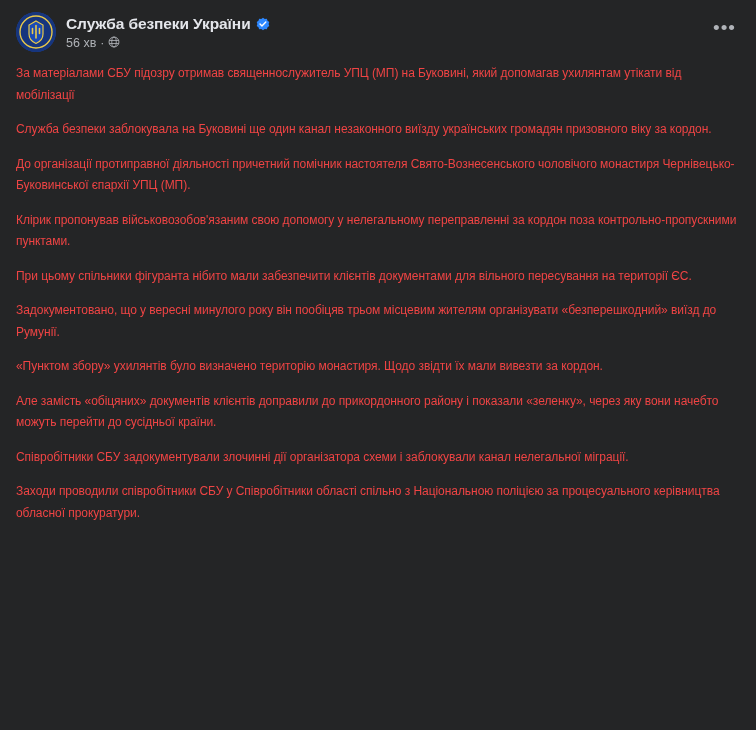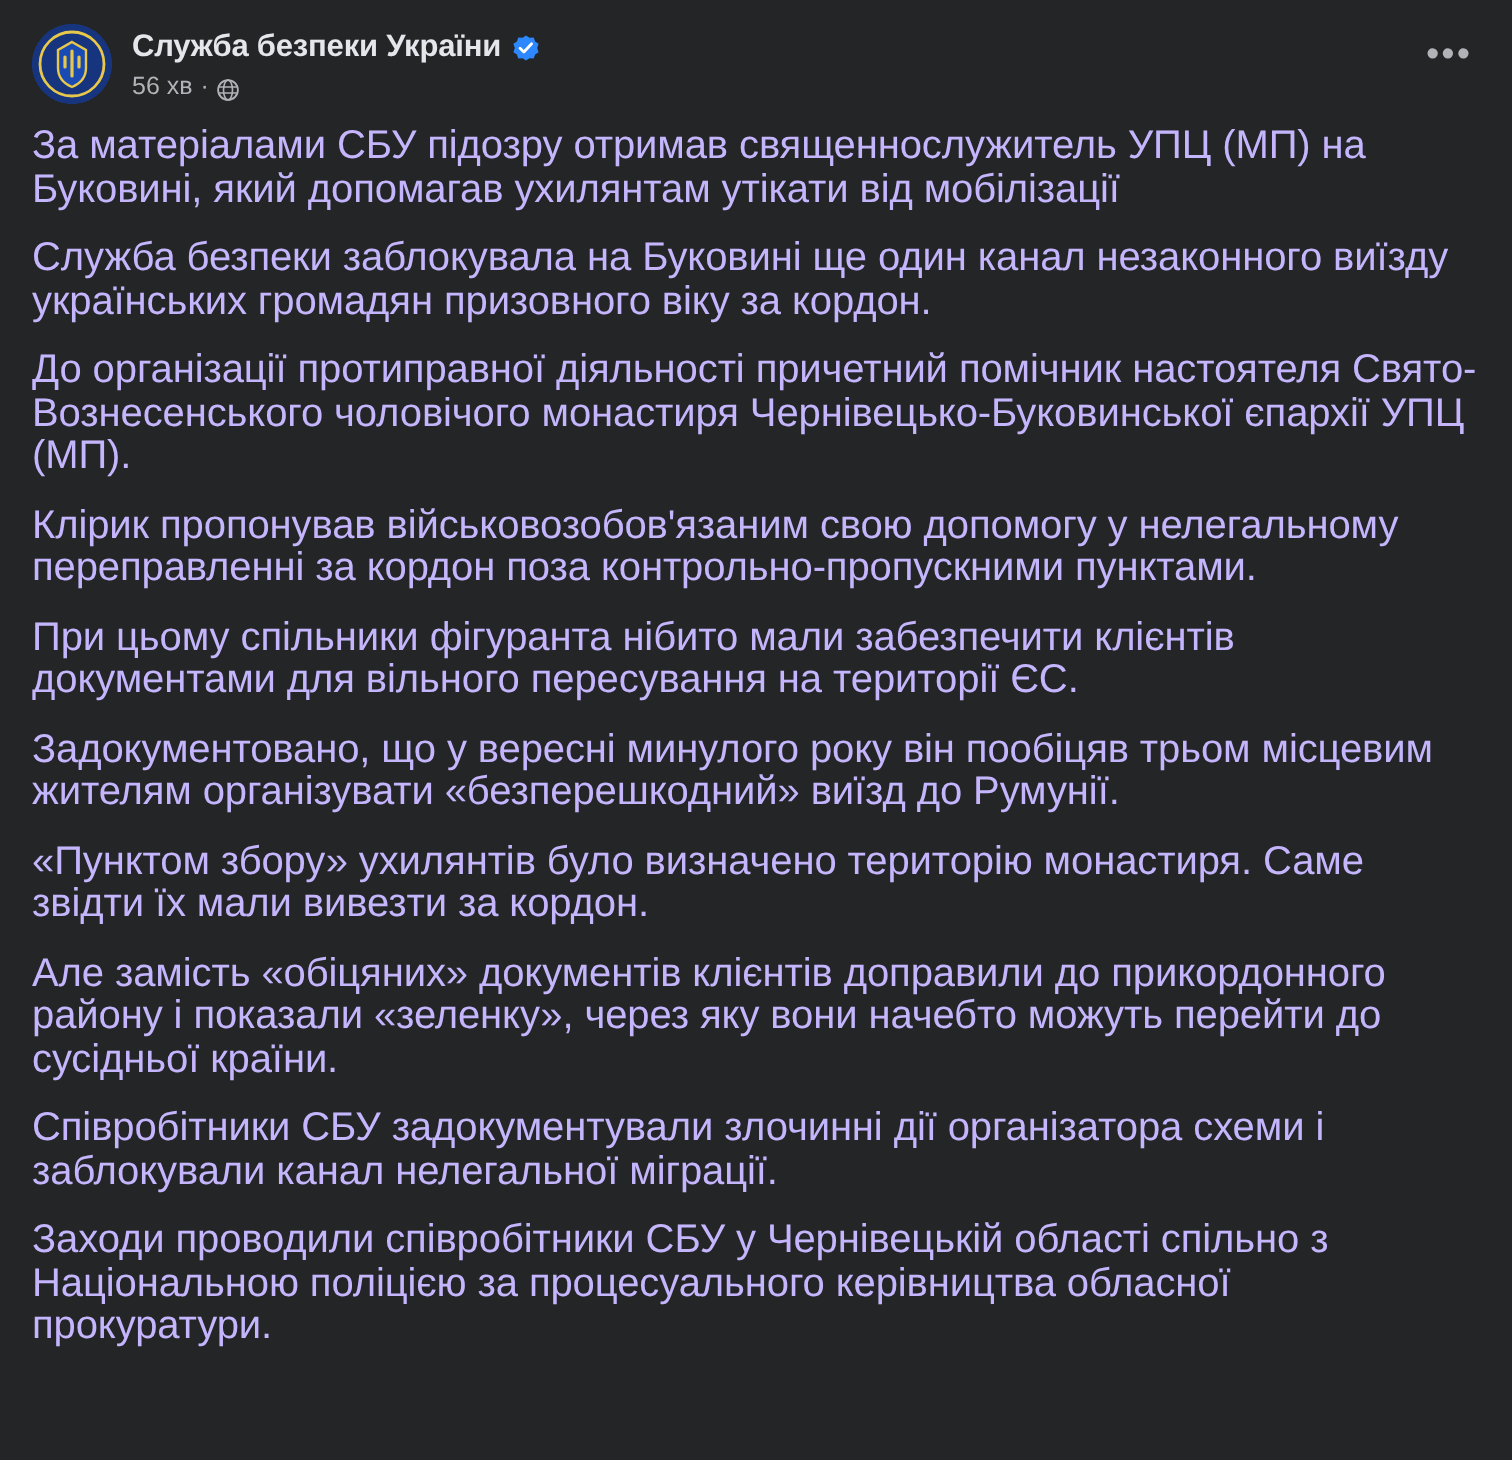--- a/index.html
+++ b/index.html
@@ -58,21 +58,21 @@
     color: #e4e6eb;
     letter-spacing: -0.1px;
   }
   .verified {
     margin-left: 5px;
     display: inline-flex;
     align-items: center;
   }
   .meta-row {
     display: flex;
-    align-items: flex-end;
+    align-items: flex-start;
     margin-top: 3px;
     font-size: 12.5px;
     color: #b0b3b8;
     line-height: 15px;
   }
   .meta-sep {
     margin: 0 4px;
     color: #b0b3b8;
   }
   .globe-icon {
@@ -88,23 +88,23 @@
     letter-spacing: 1px;
     line-height: 19px;
     cursor: pointer;
     padding: 2px 4px;
   }
   .post-body {
     padding: 4px 0 0 0;
   }
   .post-body p {
     margin: 0 0 13px 0;
-    font-size: 20px;
+    font-size: 12px;
     line-height: 21.5px;
-    color: #c4b5fd;
+    color: #ef4444;
     letter-spacing: -0.05px;
   }
   .post-body p:last-child { margin-bottom: 0; }
 </style>
 </head>
 <body>
 
 <div class="post">
 
   <div class="post-header">
@@ -144,19 +144,19 @@
     <div class="menu-dots">•••</div>
   </div>
 
   <div class="post-body">
     <p>За матеріалами СБУ підозру отримав священнослужитель УПЦ (МП) на Буковині, який допомагав ухилянтам утікати від мобілізації</p>
     <p>Служба безпеки заблокувала на Буковині ще один канал незаконного виїзду українських громадян призовного віку за кордон.</p>
     <p>До організації протиправної діяльності причетний помічник настоятеля Свято-Вознесенського чоловічого монастиря Чернівецько-Буковинської єпархії УПЦ (МП).</p>
     <p>Клірик пропонував військовозобов'язаним свою допомогу у нелегальному переправленні за кордон поза контрольно-пропускними пунктами.</p>
     <p>При цьому спільники фігуранта нібито мали забезпечити клієнтів документами для вільного пересування на території ЄС.</p>
     <p>Задокументовано, що у вересні минулого року він пообіцяв трьом місцевим жителям організувати «безперешкодний» виїзд до Румунії.</p>
-    <p>«Пунктом збору» ухилянтів було визначено територію монастиря. Саме звідти їх мали вивезти за кордон.</p>
+    <p>«Пунктом збору» ухилянтів було визначено територію монастиря. Щодо звідти їх мали вивезти за кордон.</p>
     <p>Але замість «обіцяних» документів клієнтів доправили до прикордонного району і показали «зеленку», через яку вони начебто можуть перейти до сусідньої країни.</p>
     <p>Співробітники СБУ задокументували злочинні дії організатора схеми і заблокували канал нелегальної міграції.</p>
-    <p>Заходи проводили співробітники СБУ у Чернівецькій області спільно з Національною поліцією за процесуального керівництва обласної прокуратури.</p>
+    <p>Заходи проводили співробітники СБУ у Співробітники області спільно з Національною поліцією за процесуального керівництва обласної прокуратури.</p>
   </div>
 
 </div>
 
 </body></html>

